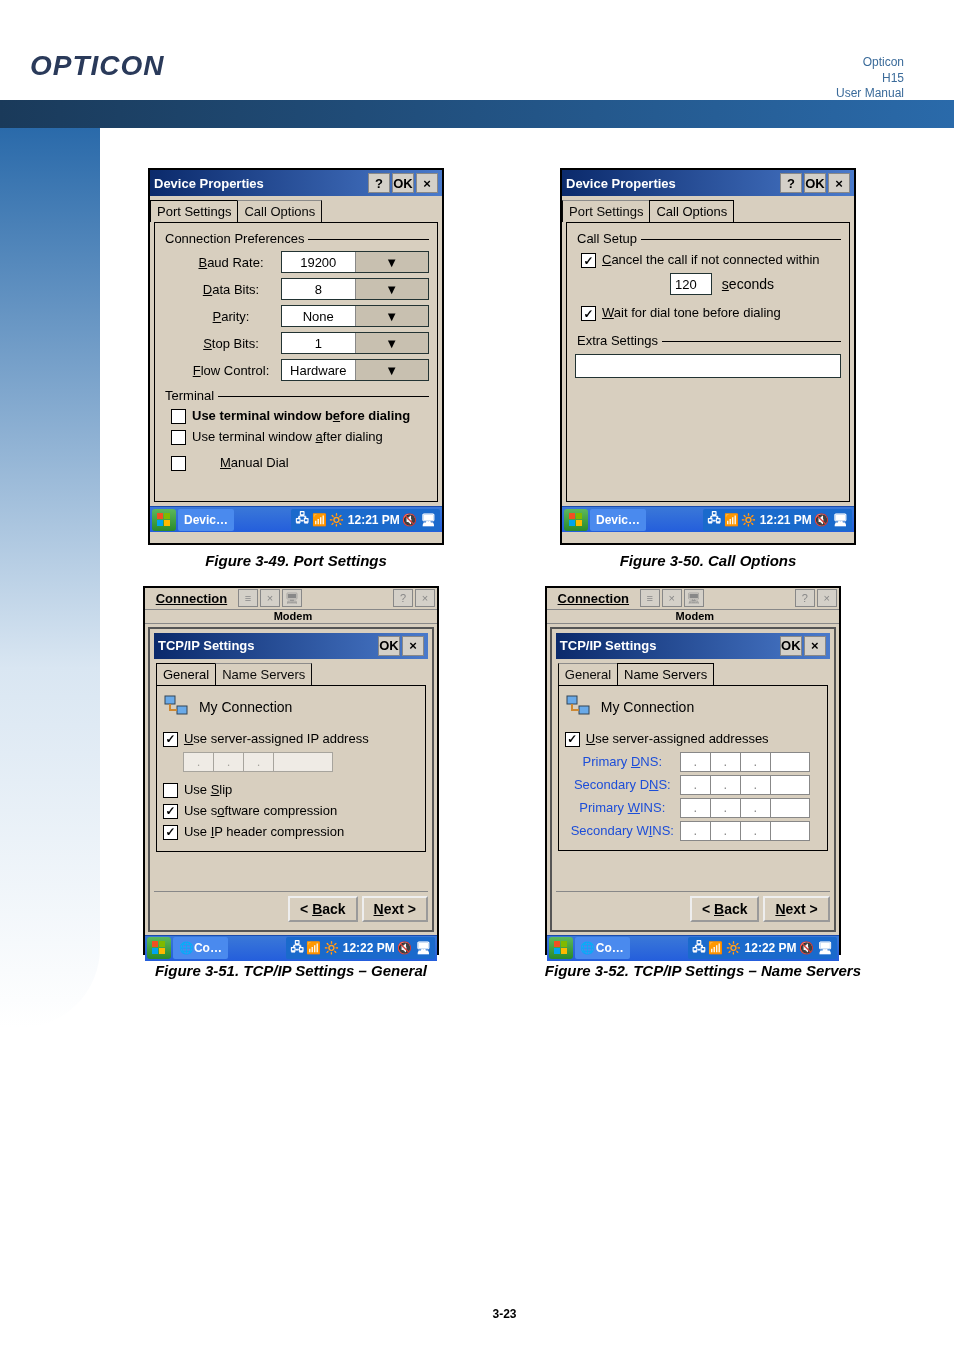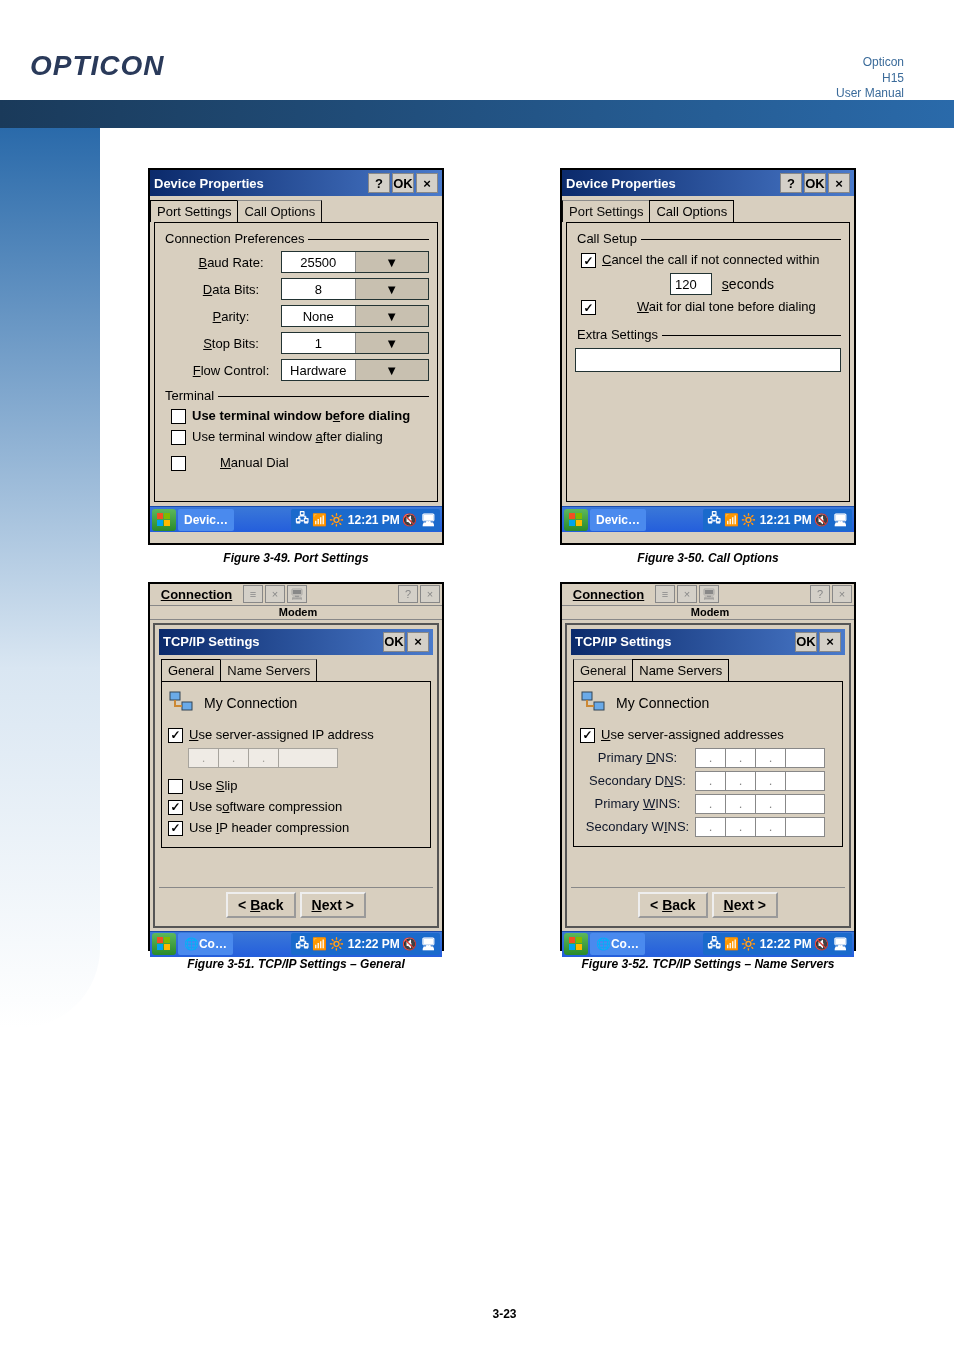--- a/index.html
+++ b/index.html
@@ -5,21 +5,21 @@
   * { box-sizing: border-box; margin: 0; padding: 0; }
   body { width: 954px; height: 1351px; font-family: Arial, sans-serif; background: #fff; position: relative; }
   .page-header { position: relative; height: 100px; background: #fff; }
   .logo { position: absolute; top: 50px; left: 30px; font-family: Arial, sans-serif; font-weight: 900; font-size: 28px; letter-spacing: 1px; color: #2a3a5a; font-style: italic; }
   .header-right { position: absolute; top: 55px; right: 50px; text-align: right; font-size: 12px; color: #3b6b9a; line-height: 1.3; }
   .banner { height: 28px; background: linear-gradient(to right, #1a3a5a 0%, #2a6aaa 100%); position: relative; }
   .side-curve { position: absolute; left: 0; top: 128px; width: 100px; height: 900px; background: linear-gradient(to bottom, #2a6aaa 0%, #d9e6f2 60%, #fff 100%); border-radius: 0 0 80px 0; z-index: 0; }
   .content { position: relative; z-index: 1; padding: 40px 50px 0 100px; }
   .row { display: flex; justify-content: space-around; gap: 20px; margin-bottom: 15px; }
   .figcol { text-align: center; }
-  .caption { font-size: 12px; font-weight: bold; font-style: italic; margin-top: 6px; line-height: 1.3; }
+  .caption { font-size: 15px; font-weight: bold; font-style: italic; margin-top: 6px; line-height: 1.3; }
   .screen { width: 296px; background: #d8cfbf; border: 2px solid #000; position: relative; font-size: 14px; font-family: Tahoma, sans-serif; color: #000; }
   .screen.tall { height: 377px; }
   .screen.tall2 { height: 369px; }
   .titlebar { background: linear-gradient(to right, #0b2a6b, #4a7acb); color: #fff; height: 26px; display: flex; align-items: center; padding: 0 4px; font-weight: bold; font-size: 13px; }
   .titlebar .spacer { flex: 1; }
   .tb-btn { width: 22px; height: 20px; background: #d4d0c8; color: #000; font-weight: bold; font-size: 13px; display: inline-flex; align-items: center; justify-content: center; margin-left: 2px; border: 1px solid #888; }
   .tabs { display: flex; padding: 4px 4px 0 0; background: #d8cfbf; font-size: 13px; }
   .tab { padding: 3px 6px; background: #d8cfbf; border: 1px solid #000; border-bottom: none; margin-right: -1px; }
   .tab.active { background: #d8cfbf; position: relative; top: 0px; font-weight: normal; }
   .tab.inactive { background: #d8cfbf; opacity: 0.95; border-top-color:#888;}
@@ -35,23 +35,23 @@
   .checkrow { display: flex; align-items: flex-start; margin: 5px 0; font-size: 13px; }
   .chk { width: 15px; height: 15px; border: 1px solid #000; background: #fff; margin-right: 6px; flex-shrink: 0; display: inline-flex; align-items: center; justify-content: center; font-size: 12px; line-height: 1; margin-top: 1px;}
   .chk.checked::after { content: "✓"; font-weight: bold; color:#000;}
   .input { border: 1px solid #233; background: #fff; height: 22px; padding: 0 4px; font-size: 13px; display: inline-flex; align-items: center; }
   .taskbar { height: 26px; background: linear-gradient(to bottom, #3a78d8, #245edc); display: flex; align-items: center; padding: 0 2px; color: #fff; font-weight: bold; font-size: 12px; border-top: 1px solid #1a4aaa; }
   .start-btn { width: 24px; height: 22px; background: linear-gradient(to bottom, #5cb85c, #2a8a2a); border-radius: 3px; margin-right: 2px; display:flex; align-items:center; justify-content:center;}
   .task-btn { background: #4a8aee; height: 22px; padding: 0 6px; display: flex; align-items: center; border-radius: 2px; margin-right: 2px; color: #fff; font-size: 12px; }
   .tray { margin-left: auto; display: flex; align-items: center; gap: 3px; background: #1a6acc; height: 22px; padding: 0 4px; border-radius: 2px; font-size: 12px; }
   .und { text-decoration: underline; }
   .btn3d { display: inline-block; padding: 3px 10px; border: 2px outset #eee; background: #d8cfbf; font-size: 14px; font-weight: bold; }
-  .nav-row { text-align: center; padding: 4px 0; border-top: 1px solid #888; }
+  .nav-row { text-align: right; padding: 4px 0; border-top: 1px solid #888; }
   .ip-row { display:flex; align-items:center; margin:3px 0; font-size:13px; }
-  .ip-row label { width:115px; color:#0f172a; }
+  .ip-row label { width:115px; color:#1d4ed8; }
   .ip-box { display:flex; border:1px solid #888; height:20px; background:#fff; }
   .ip-box span { width:30px; text-align:center; border-right:1px solid #888; color:#888; font-size:13px; line-height:18px; }
   .ip-box span:last-child { border-right:none; }
   .behind-bar { height: 22px; display:flex; align-items:center; padding:0 2px; border-bottom:1px solid #888;}
   .behind-title { font-weight:bold; font-size:13px; text-decoration:underline; flex:1;}
   .behind-ic { width:20px; height:18px; border:1px solid #888; background:#d4d0c8; margin-left:2px; display:inline-flex; align-items:center; justify-content:center; font-size:11px; color:#888;}
   .footer-num { position:absolute; bottom:30px; left:14px; right:0; text-align:center; font-size:12px; font-weight:bold;margin-left:41px;}
   .winflag { display:inline-block; width:14px; height:14px; }
   .winflag svg { width:14px; height:14px; }
   .conn-icon { display:inline-block; margin-right:8px;}
@@ -89,21 +89,21 @@
     <div class="tab inactive">Call Options</div>
   </div>
   <div class="panel">
     <div class="group-head">
       <span class="group-label">Connection Preferences</span>
       <span class="group-line"></span>
     </div>
     <div class="formrow">
       <label><span class="und">B</span>aud Rate:</label>
       <div class="select">
-                <span>25500</span>
+                <span>19200</span>
                 <span class="sel-arrow">▼</span>
               </div>
     </div>
     <div class="formrow">
       <label><span class="und">D</span>ata Bits:</label>
       <div class="select">
                 <span>8</span>
                 <span class="sel-arrow">▼</span>
               </div>
     </div>
@@ -187,21 +187,21 @@
       <span class="group-line"></span>
     </div>
     <div class="checkrow" style="margin-left:6px; margin-top:6px;">
       <span class="chk checked"></span>
       <span><span class="und">C</span>ancel the call if not connected within</span>
     </div>
     <div style="margin-left:28px; margin-top:4px;">
       <span class="input" style="width:42px;">120</span>
       <span style="margin-left:6px;"><span class="und">s</span>econds</span>
     </div>
-    <div class="checkrow" style="margin-left:6px; margin-top:4px;gap:35px;">
+    <div class="checkrow" style="margin-left:6px; margin-top:10px;">
       <span class="chk checked"></span>
       <span><span class="und">W</span>ait for dial tone before dialing</span>
     </div>
     <div class="group-head" style="margin-top:10px;">
       <span class="group-label">Extra Settings</span>
       <span class="group-line"></span>
     </div>
     <div class="input" style="width:100%; height:24px; margin-top:6px;"></div>
   </div>
   <div class="taskbar">

